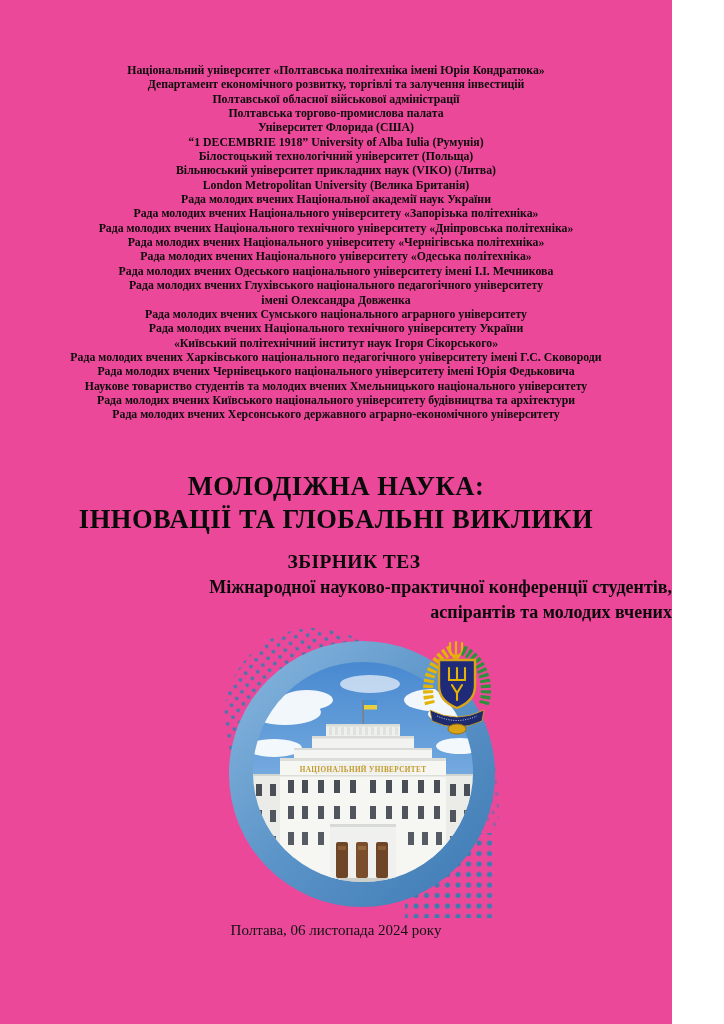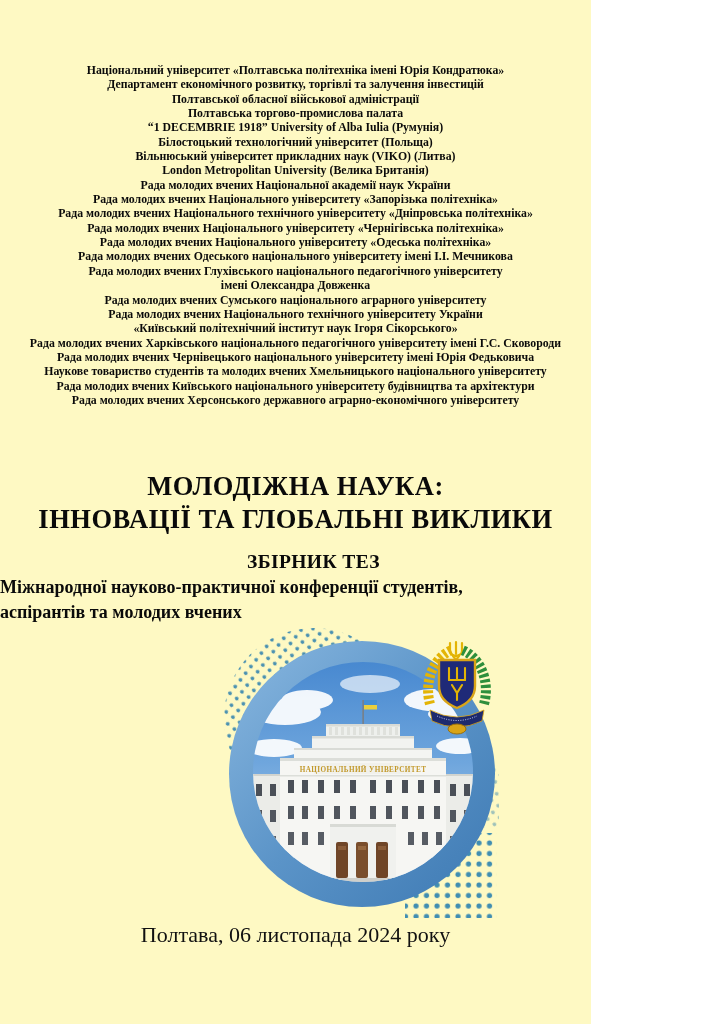--- a/index.html
+++ b/index.html
@@ -3,21 +3,21 @@
 <meta charset="utf-8">
 <style>
   html, body {
     margin: 0; padding: 0;
     width: 724px; height: 1024px;
     background: #ffffff;
     overflow: hidden;
     font-family: "Liberation Serif", serif;
     color: #000;
   }
-  .page { position: relative; width: 591px; height: 1024px; background:#fef9c3; }
+  .page { position: relative; width: 672px; height: 1024px; background:#ec4899; }
 
   .orgs {
     position: absolute; top: 63px; left: 0; right: 0;
     text-align: center;
     font-weight: bold;
     font-size: 11.8px;
     line-height: 14.35px;
     white-space: nowrap;
     color: #0a0a0a;
   }
@@ -38,55 +38,56 @@
     font-weight: bold;
     font-size: 19.5px;
     line-height: 24px;
     letter-spacing: 0.4px;
     color: #0a0a0a;
     padding-left: 36px;
   }
 
   .subtitle {
     position: absolute; top: 575px; left: 0; right: 0;
-    text-align: left;
+    text-align: right;
     font-weight: bold;
     font-size: 18px;
     line-height: 25px;
     color: #0a0a0a;
   }
 
   .logo-wrap {
     position: absolute; top: 628px; left: 222px;
     width: 280px; height: 300px;
   }
 
   .footer {
     position: absolute; top: 922px; left: 0; right: 0;
     text-align: center;
-    font-size: 22px;
+    font-size: 15px;
     color: #111;
   }
 
   .sign-text {
     font-family: "Liberation Serif", serif;
     font-weight: bold;
     letter-spacing: 0.4px;
   }
 </style>
 </head>
 <body>
 
 <div class="page">
 
   <div class="orgs">
       <div class="org-line">Національний університет «Полтавська політехніка імені Юрія Кондратюка»</div>
       <div class="org-line">Департамент економічного розвитку, торгівлі та залучення інвестицій</div>
       <div class="org-line">Полтавської обласної військової адміністрації</div>
       <div class="org-line">Полтавська торгово-промислова палата</div>
+      <div class="org-line">Університет Флорида (США)</div>
       <div class="org-line">“1 DECEMBRIE 1918” University of Alba Iulia (Румунія)</div>
       <div class="org-line">Білостоцький технологічний університет (Польща)</div>
       <div class="org-line">Вільнюський університет прикладних наук (VIKO) (Литва)</div>
       <div class="org-line">London Metropolitan University (Велика Британія)</div>
       <div class="org-line">Рада молодих вчених Національної академії наук України</div>
       <div class="org-line">Рада молодих вчених Національного університету «Запорізька політехніка»</div>
       <div class="org-line">Рада молодих вчених Національного технічного університету «Дніпровська політехніка»</div>
       <div class="org-line">Рада молодих вчених Національного університету «Чернігівська політехніка»</div>
       <div class="org-line">Рада молодих вчених Національного університету «Одеська політехніка»</div>
       <div class="org-line">Рада молодих вчених Одеського національного університету імені І.І. Мечникова</div>

